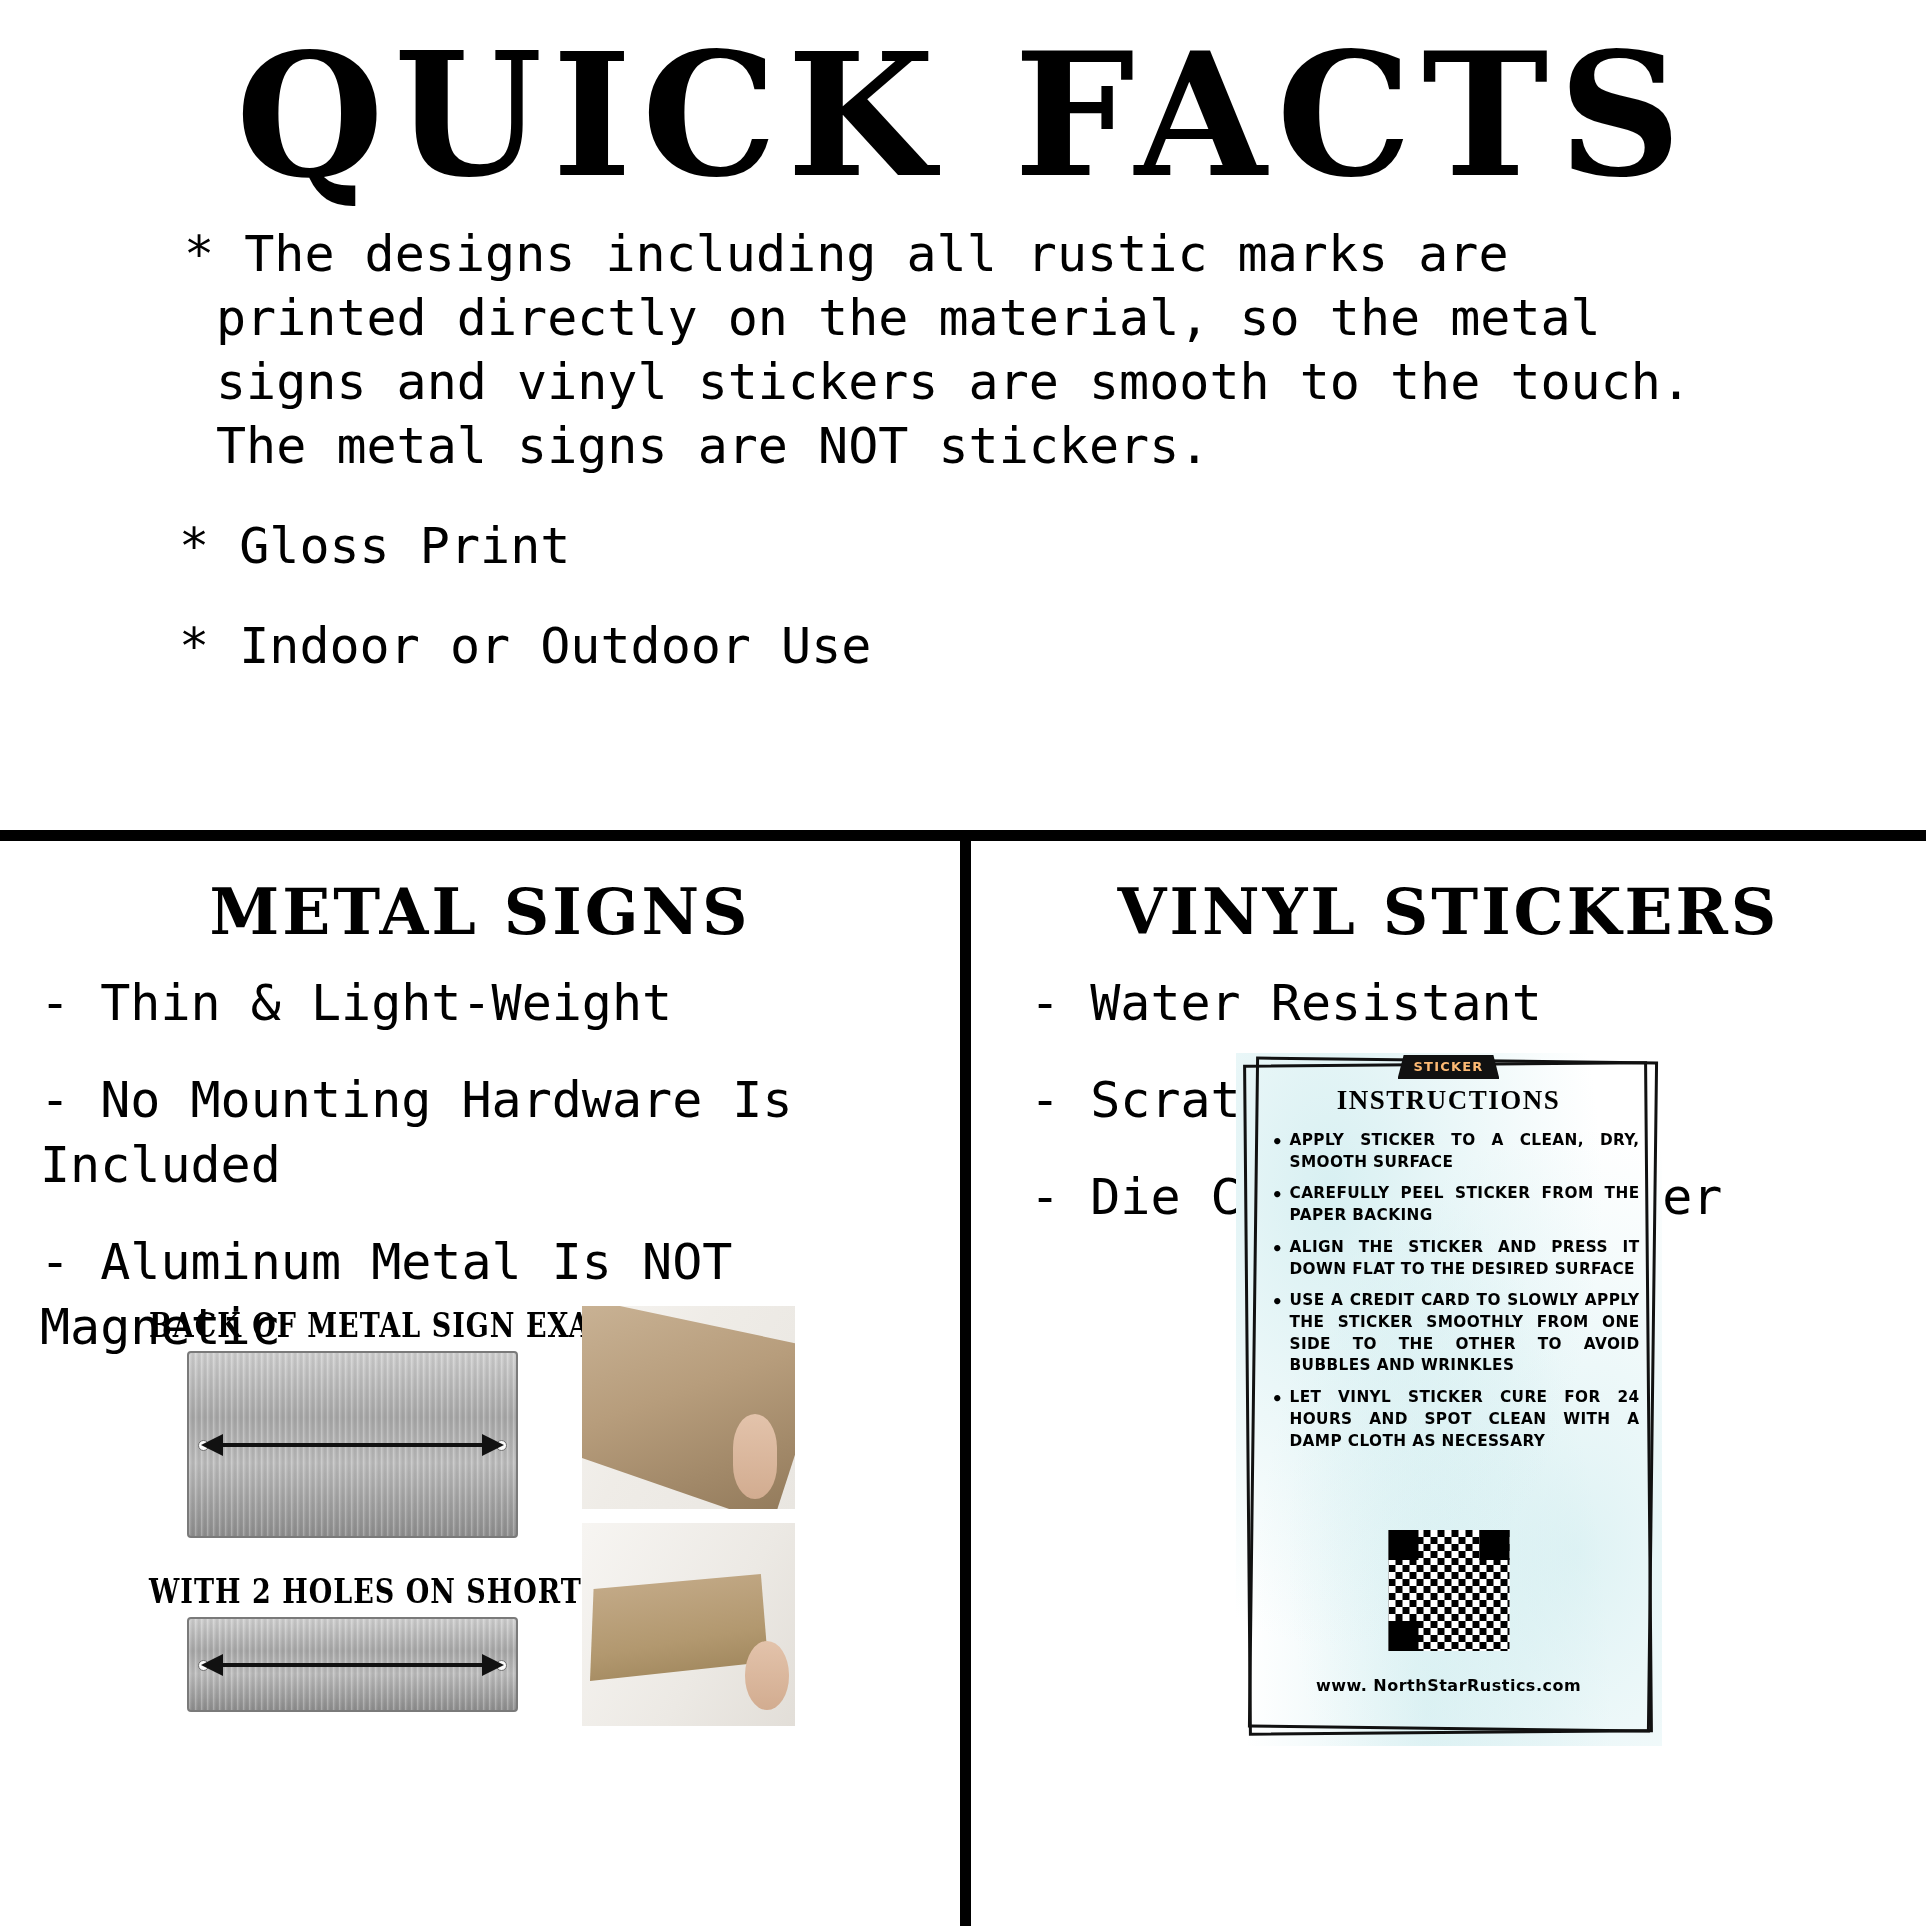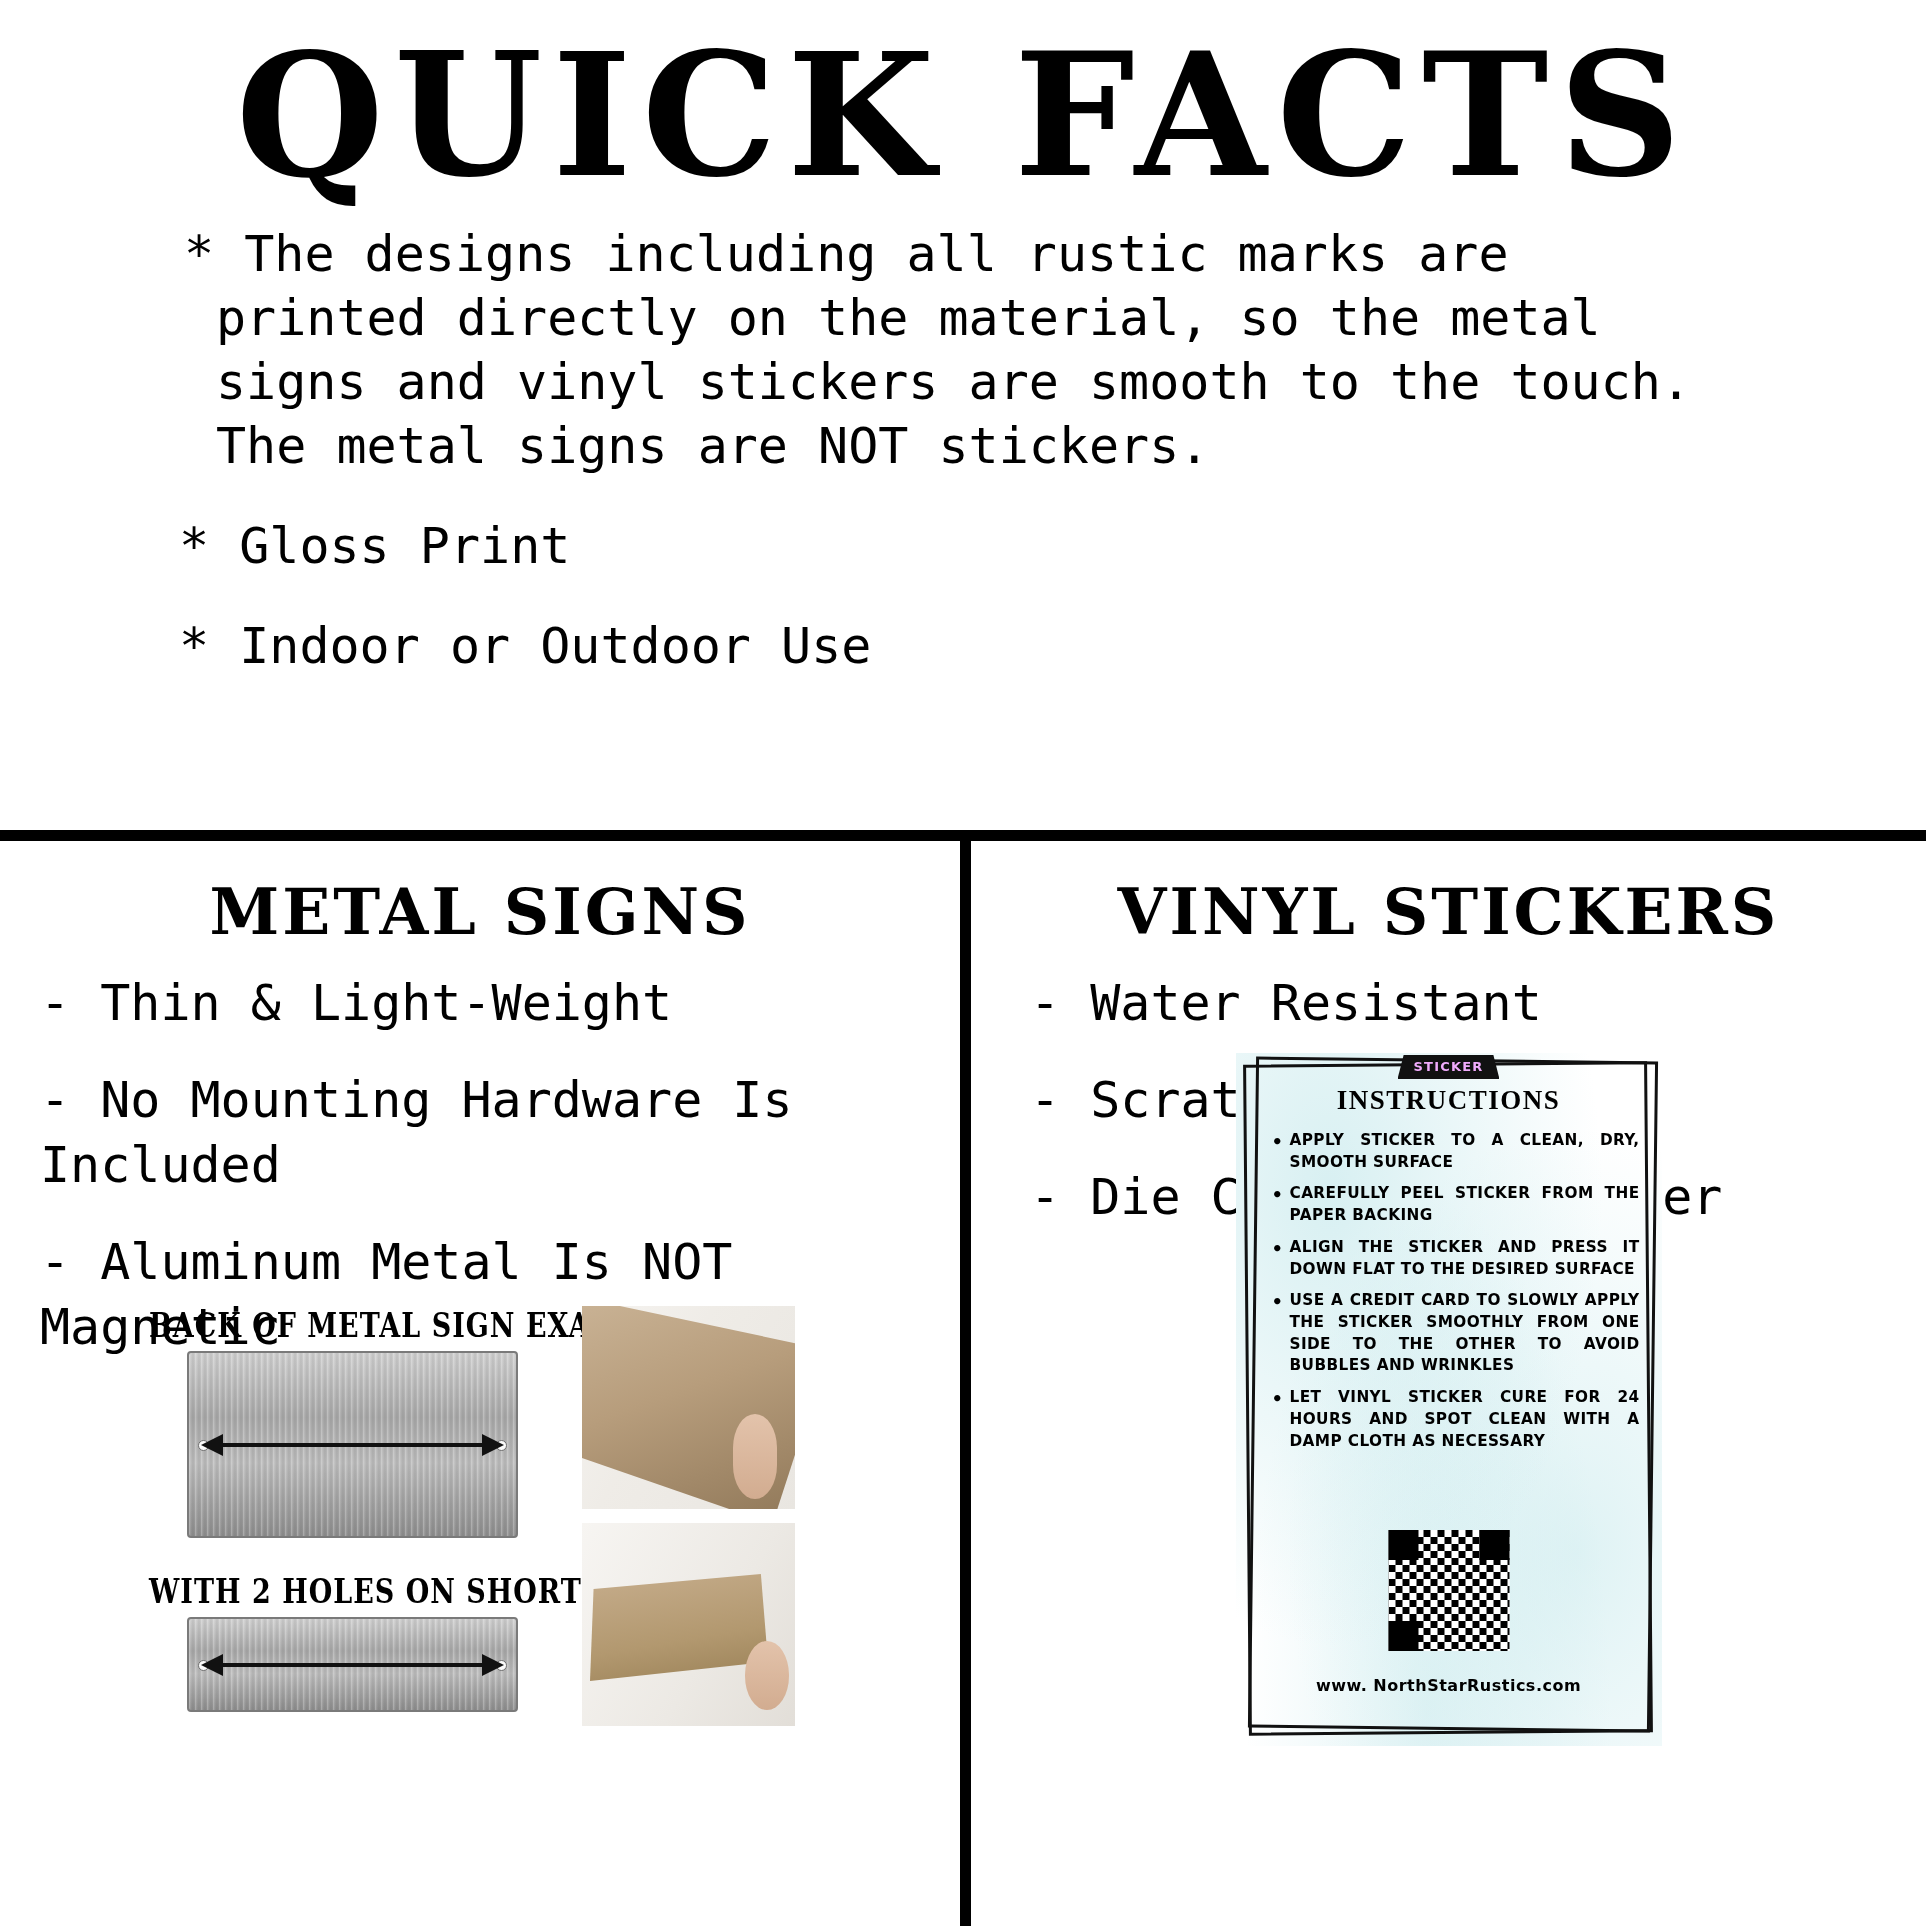--- a/index.html
+++ b/index.html
@@ -245,21 +245,21 @@
   .card-frame.two {
     inset: 6px 8px 16px 16px;
     transform: rotate(0.7deg);
   }
   .sticker-tab {
     position: absolute;
     left: 50%;
     transform: translateX(-50%);
     top: 2px;
     background: #111;
-    color: #f0abfc;
+    color: #fdba74;
     font-family: "DejaVu Sans", sans-serif;
     font-weight: 700;
     font-size: 13px;
     letter-spacing: 1.2px;
     padding: 4px 16px 5px 16px;
     clip-path: polygon(6% 0%, 94% 0%, 100% 100%, 0% 100%);
   }
   .card-head {
     position: absolute;
     left: 0; right: 0;

